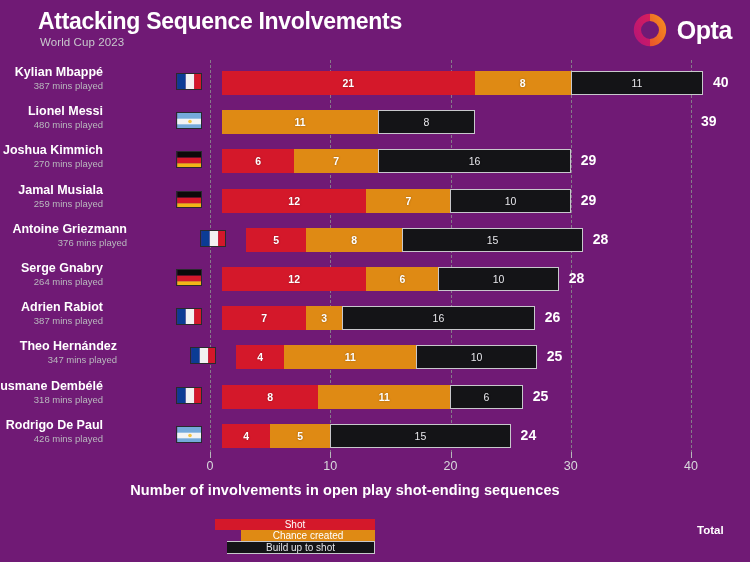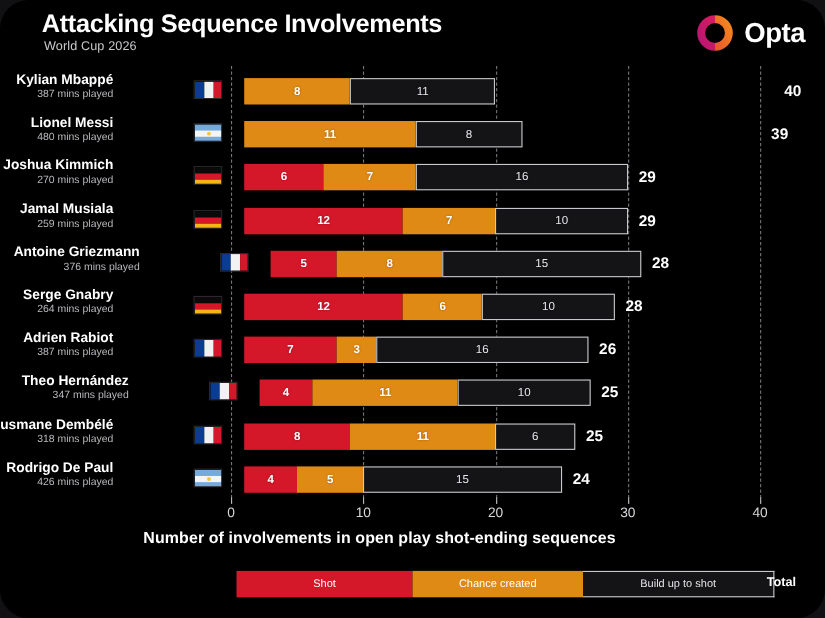--- a/index.html
+++ b/index.html
@@ -2,21 +2,21 @@
 <html><head>
 <meta charset="utf-8">
 <style>
   * { box-sizing: border-box; margin: 0; padding: 0; }
   html, body {
     width: 750px; height: 562px;
     background: #111114;
     font-family: "Liberation Sans", sans-serif;
     overflow: hidden;
   }
-  #root { position: relative; width: 750px; height: 562px; background: #000000; border-radius: 26px; }
+  #root { position: relative; width: 750px; height: 562px; background: #701a75; }
 
   
   #header { position: absolute; left: 0; top: 0; width: 750px; height: 60px; }
   #title {
     position: absolute; left: 38px; top: 8px;
     font-size: 23px; font-weight: bold; color: #ffffff;
     letter-spacing: -0.3px;
   }
   #subtitle {
     position: absolute; left: 40px; top: 36px;
@@ -70,40 +70,40 @@
   .ticklabel {
     position: absolute; top: 7px; font-size: 12.5px; color: #d8d8dc;
     transform: translateX(-50%); white-space: nowrap;
   }
   #xlabel {
     position: absolute; left: 0; top: 482px; width: 690px; text-align: center;
     font-size: 14.5px; font-weight: bold; color: #ffffff; letter-spacing: 0.1px;
   }
 
   
-  #legend { position: absolute; left: 215px; top: 519px; height: 24px; display: flex; align-items: flex-end; }
+  #legend { position: absolute; left: 215px; top: 519px; height: 24px; display: flex; align-items: flex-end; flex-direction: column; }
   .lg { height: 24px; display: flex; align-items: center; justify-content: center; }
   .lg-shot { background: #D4182A; width: 160px; }
-  .lg-chance { background: #DF8A14; width: 155px; }
-  .lg-build { background: #141417; border: 1px solid #c8c8cc; border-left: none; width: 174px; }
+  .lg-chance { background: #DF8A14; width: 134px; }
+  .lg-build { background: #141417; border: 1px solid #c8c8cc; border-left: none; width: 148px; }
   .lg-txt { font-size: 10px; color: #ffffff; }
   .lg-build .lg-txt { color: #e4e4e8; }
   #legend-total {
     position: absolute; left: 697px; top: 524px;
     font-size: 11.5px; font-weight: bold; color: #ffffff;
   }
 </style>
 </head>
 <body>
 
 <div id="root">
 
   <div id="header">
     <div id="title">Attacking Sequence Involvements</div>
-    <div id="subtitle">World Cup 2026</div>
+    <div id="subtitle">World Cup 2023</div>
     <div id="logo">
       <span id="logo-mark">
         <svg viewBox="0 0 40 40">
           <defs>
             <linearGradient id="gl" x1="0" y1="1" x2="1" y2="0">
               <stop offset="0%" stop-color="#B3147A"></stop>
                 <stop offset="100%" stop-color="#D81E5B"></stop>
             </linearGradient>
             <linearGradient id="gr" x1="0" y1="1" x2="1" y2="0">
               <stop offset="0%" stop-color="#E8522A"></stop>
@@ -130,20 +130,23 @@
           <div class="pmins">387 mins played</div>
         </div>
         <div class="flag">
           <svg viewBox="0 0 30 20">
             <rect width="10" height="20" fill="#0B3C94"></rect>
             <rect x="10" width="10" height="20" fill="#F2F2F2"></rect>
             <rect x="20" width="10" height="20" fill="#D4182A"></rect>
           </svg>
         </div>
         <div class="bars">
+          <div class="seg seg-shot" style="width: 252.525px;">
+            <span class="seg-val">21</span>
+          </div>
           <div class="seg seg-chance" style="width: 96.2px;">
             <span class="seg-val">8</span>
           </div>
           <div class="seg seg-build" style="width: 132.275px;">
             <span class="seg-val">11</span>
           </div>
         </div>
         <div class="total" style="left: 701px;">40</div>
       </div>
       <div class="row" style="top: 44.2px;">

